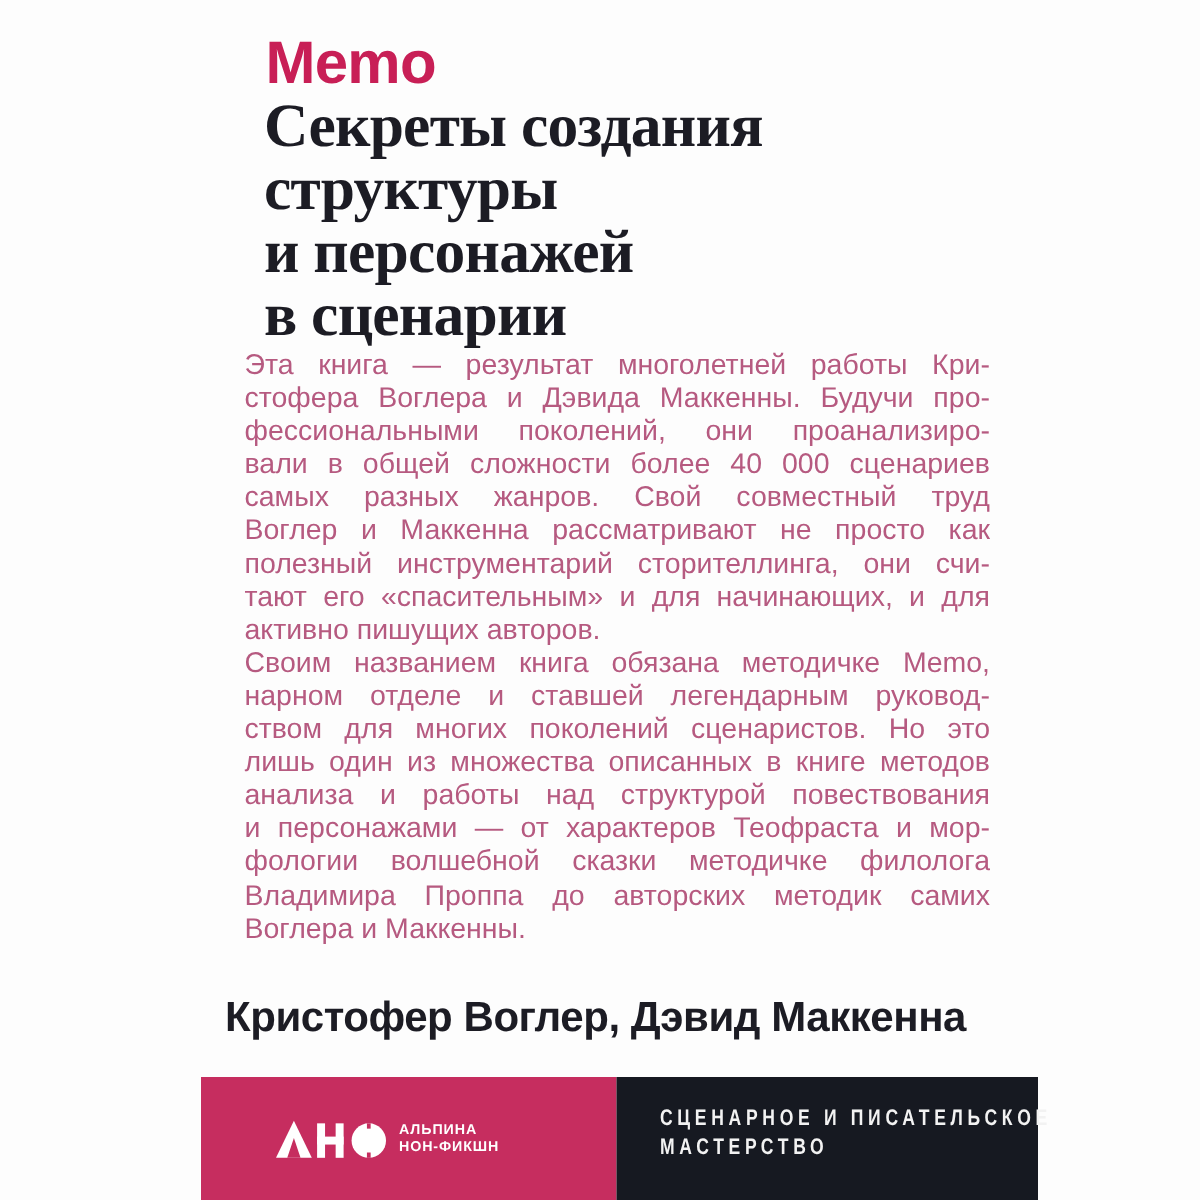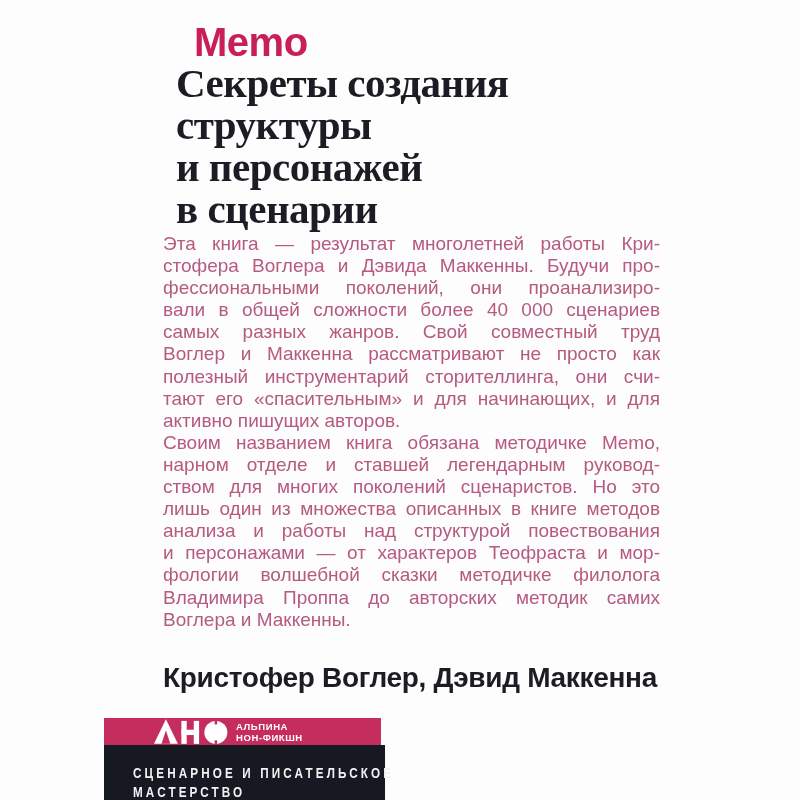--- a/index.html
+++ b/index.html
@@ -18,21 +18,21 @@
     overflow: hidden;
   }
   .cover {
     position: relative;
     width: 800px;
     height: 800px;
     background: var(--page-bg);
   }
   .memo {
     position: absolute;
-    left: 194px;
+    left: 177px;
     top: 22px;
     font-size: 40px;
     font-weight: bold;
     line-height: 40px;
     color: var(--accent-pink);
     letter-spacing: -0.5px;
   }
   .title {
     position: absolute;
     left: 176px;
@@ -62,34 +62,33 @@
     white-space: nowrap;
   }
   .annotation .line.last {
     text-align-last: left;
   }
   .authors {
     position: absolute;
     left: 150px;
     top: 662px;
     width: 520px;
-    text-align: center;
+    text-align: left;
     font-size: 28px;
     font-weight: bold;
     color: var(--text-black);
     letter-spacing: -0.3px;
   }
   .band {
     position: absolute;
-    left: 104px;
+    left: 134px;
     top: 718px;
     width: 558px;
     height: 82px;
     display: flex;
-    flex-direction: column;
   }
   .band-pink {
     width: 277px;
     height: 100%;
     background: var(--band-pink);
     display: flex;
     align-items: center;
   }
   .logo {
     display: flex;

